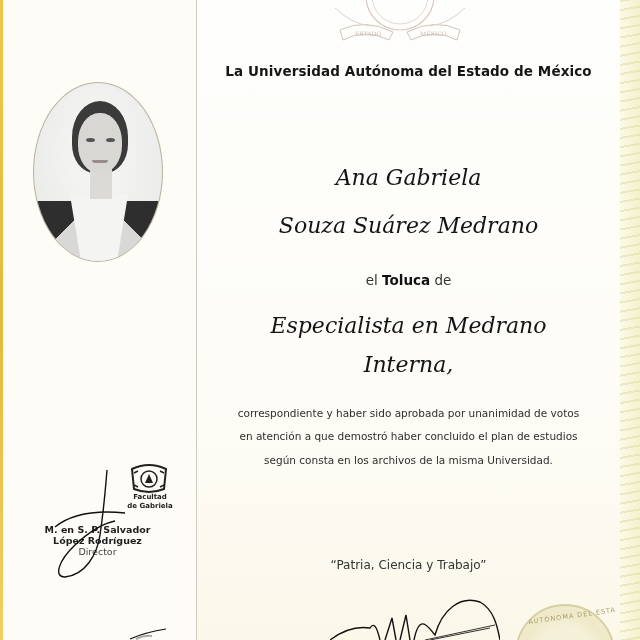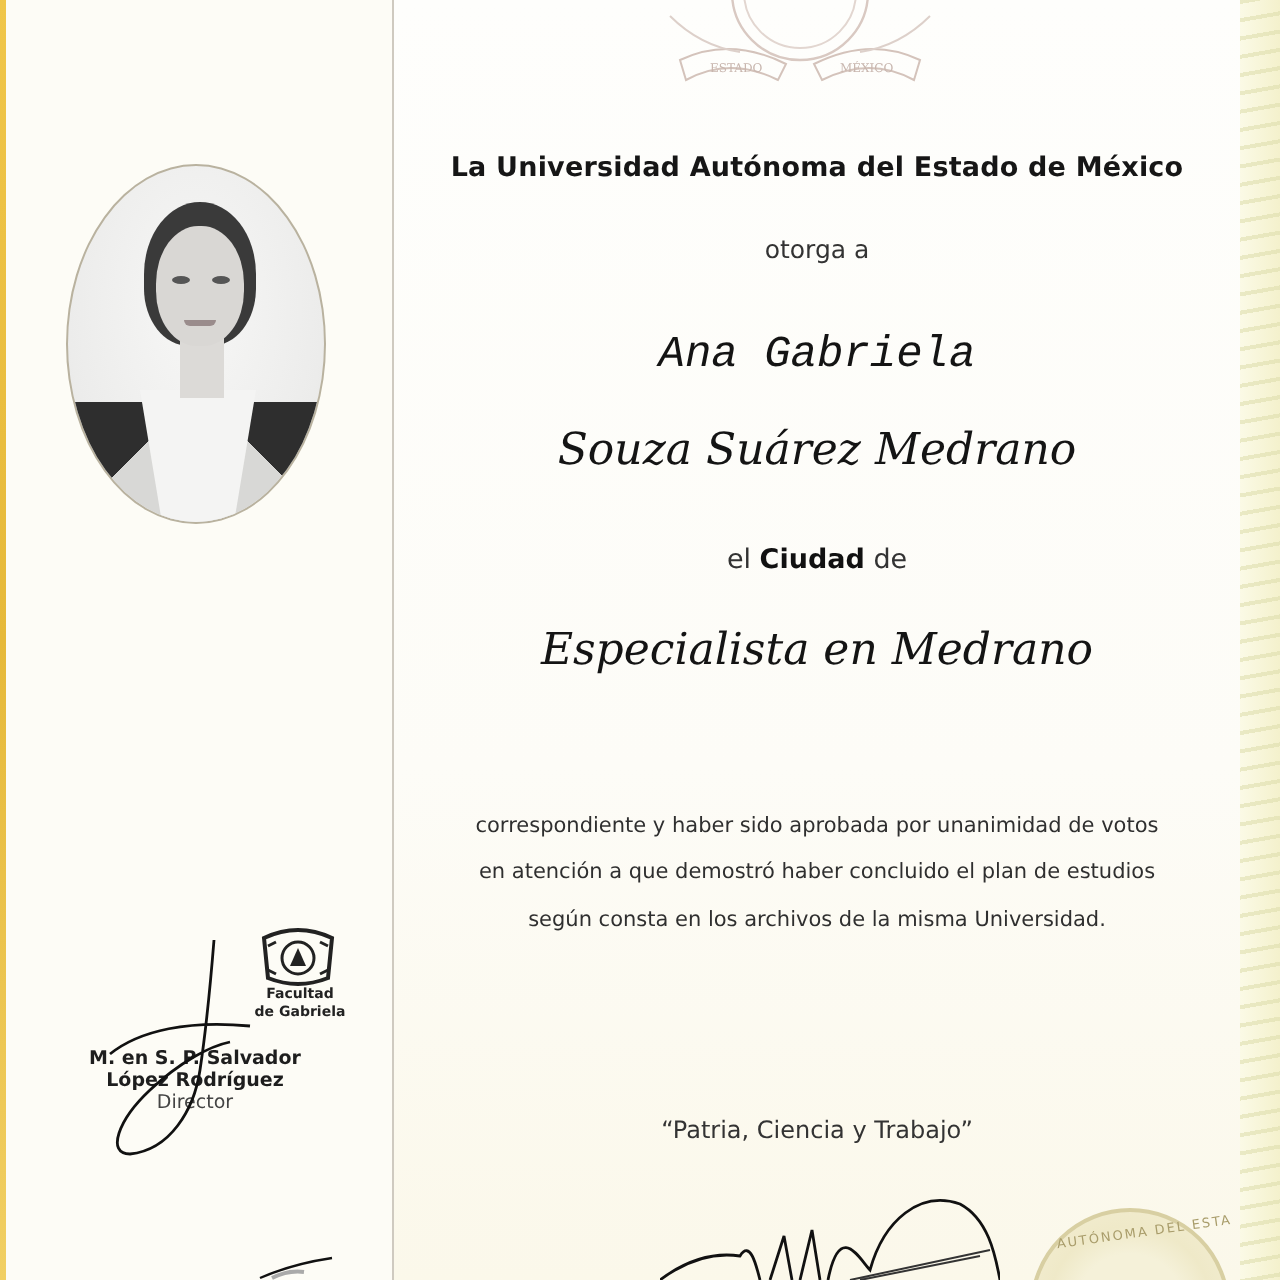--- a/index.html
+++ b/index.html
@@ -41,24 +41,24 @@
     .director-block { position: absolute; left: 30px; top: 524px; width: 135px; text-align: center; font-weight: bold; font-size: 9.5px; line-height: 11px; color: #1e1e1e; }
     .director-role { font-weight: normal; color: #444; }
     .fac-logo { position: absolute; left: 128px; top: 463px; width: 42px; height: 32px; }
     .fac-text { position: absolute; left: 122px; top: 493px; width: 56px; text-align: center; font-size: 7px; line-height: 8.5px; font-weight: bold; color: #222; }
 
     
     .seal-top { position: absolute; left: 325px; top: -12px; width: 150px; height: 60px; }
 
     
     .content { position: absolute; left: 197px; top: 0; width: 423px; height: 640px; text-align: center; }
-    .univ { position: absolute; top: 76px; left: 0; width: 423px; font-weight: bold; font-size: 13.5px; letter-spacing: 0.1px; color: #161616; }
+    .univ { position: absolute; top: 63px; left: 0; width: 423px; font-weight: bold; font-size: 13.5px; letter-spacing: 0.1px; color: #161616; }
     .otorga { position: absolute; top: 117px; left: 0; width: 423px; font-size: 12.5px; color: #333; }
     .script { font-family: "DejaVu Serif", "Liberation Serif", serif; font-style: italic; color: #141414; }
-    .name1 { position: absolute; top: 165px; left: 0; width: 423px; font-size: 22px; font-family: Liberation Mono, monospace; }
+    .name1 { position: absolute; top: 165px; left: 0; width: 423px; font-size: 22px; }
     .name2 { position: absolute; top: 213px; left: 0; width: 423px; font-size: 22px; }
     .diploma-line { position: absolute; top: 272px; left: 0; width: 423px; font-size: 13.5px; color: #333; }
     .diploma-line b { color: #111; }
     .spec1 { position: absolute; top: 313px; left: 0; width: 423px; font-size: 22px; }
     .spec2 { position: absolute; top: 352px; left: 0; width: 423px; font-size: 22px; }
     .para { position: absolute; top: 402px; left: 0; width: 423px; font-size: 10.5px; line-height: 23.3px; color: #2f2f2f; }
     .dado { position: absolute; top: 541px; left: 0; width: 423px; font-size: 9.7px; color: #2f2f2f; }
     .motto { position: absolute; top: 558px; left: 0; width: 423px; font-size: 12px; color: #333; }
 
     .sig-bottom { position: absolute; left: 330px; top: 590px; width: 170px; height: 50px; }
@@ -118,29 +118,29 @@
     <circle cx="75" cy="8" r="28" fill="none" stroke="#e2d6d0" stroke-width="1"></circle>
     <path d="M15 42 Q40 30 68 44 L64 52 Q40 40 18 52 Z" fill="none" stroke="#d4c3bb" stroke-width="1"></path>
     <path d="M82 44 Q110 30 135 42 L132 52 Q110 40 86 52 Z" fill="none" stroke="#d4c3bb" stroke-width="1"></path>
     <text x="30" y="48" font-size="6" fill="#c8b6ae" font-family="DejaVu Serif, serif">ESTADO</text>
     <text x="95" y="48" font-size="6" fill="#c8b6ae" font-family="DejaVu Serif, serif">MÉXICO</text>
     <path d="M10 20 Q25 35 45 38 M140 20 Q125 35 105 38" stroke="#ddd0ca" fill="none"></path>
   </svg>
 
   <div class="content">
     <div class="univ">La Universidad Autónoma del Estado de México</div>
-    <div class="otorga">otorga a</div>
     <div class="name1 script">Ana Gabriela</div>
     <div class="name2 script">Souza Suárez Medrano</div>
     <div class="diploma-line">
       <span>el</span>
-      <b>Ciudad</b>
+      <b>Toluca</b>
       <span>de</span>
     </div>
     <div class="spec1 script">Especialista en Medrano</div>
+    <div class="spec2 script">Interna,</div>
     <div class="para">
       <div>correspondiente y haber sido aprobada por unanimidad de votos</div>
       <div>en atención a que demostró haber concluido el plan de estudios</div>
       <div>según consta en los archivos de la misma Universidad.</div>
     </div>
     <div class="motto">“Patria, Ciencia y Trabajo”</div>
   </div>
 
   <svg class="sig-bottom" viewBox="0 0 170 50">
     <path d="M0 50 Q20 35 40 38 C45 30 48 42 50 50 M55 50 L62 28 L66 50 M70 50 L76 25 L80 50 M84 50 C90 20 100 40 105 45 C112 20 130 5 150 12 C165 20 168 40 170 50" fill="none" stroke="#111" stroke-width="1.4"></path>

